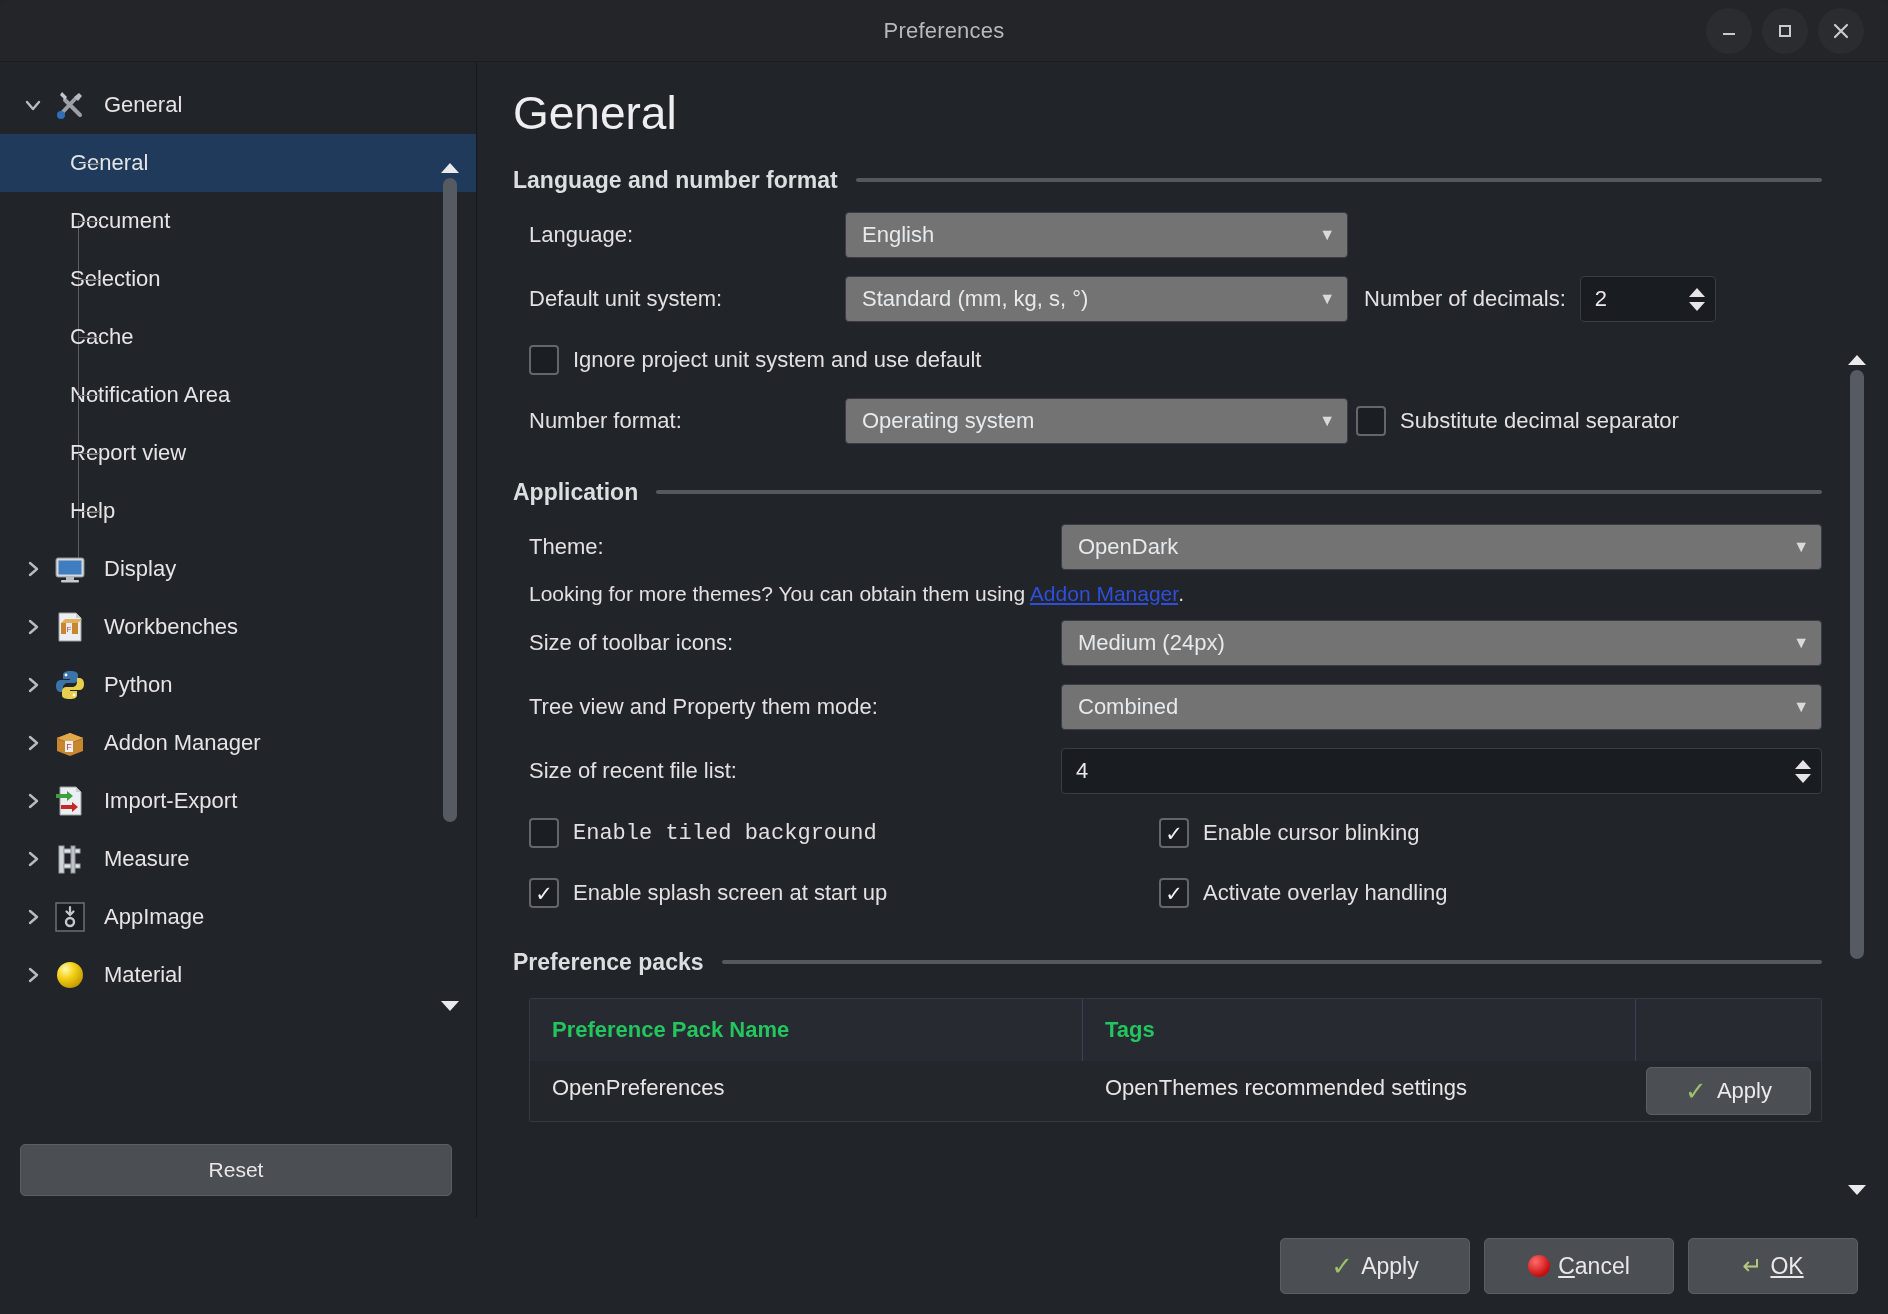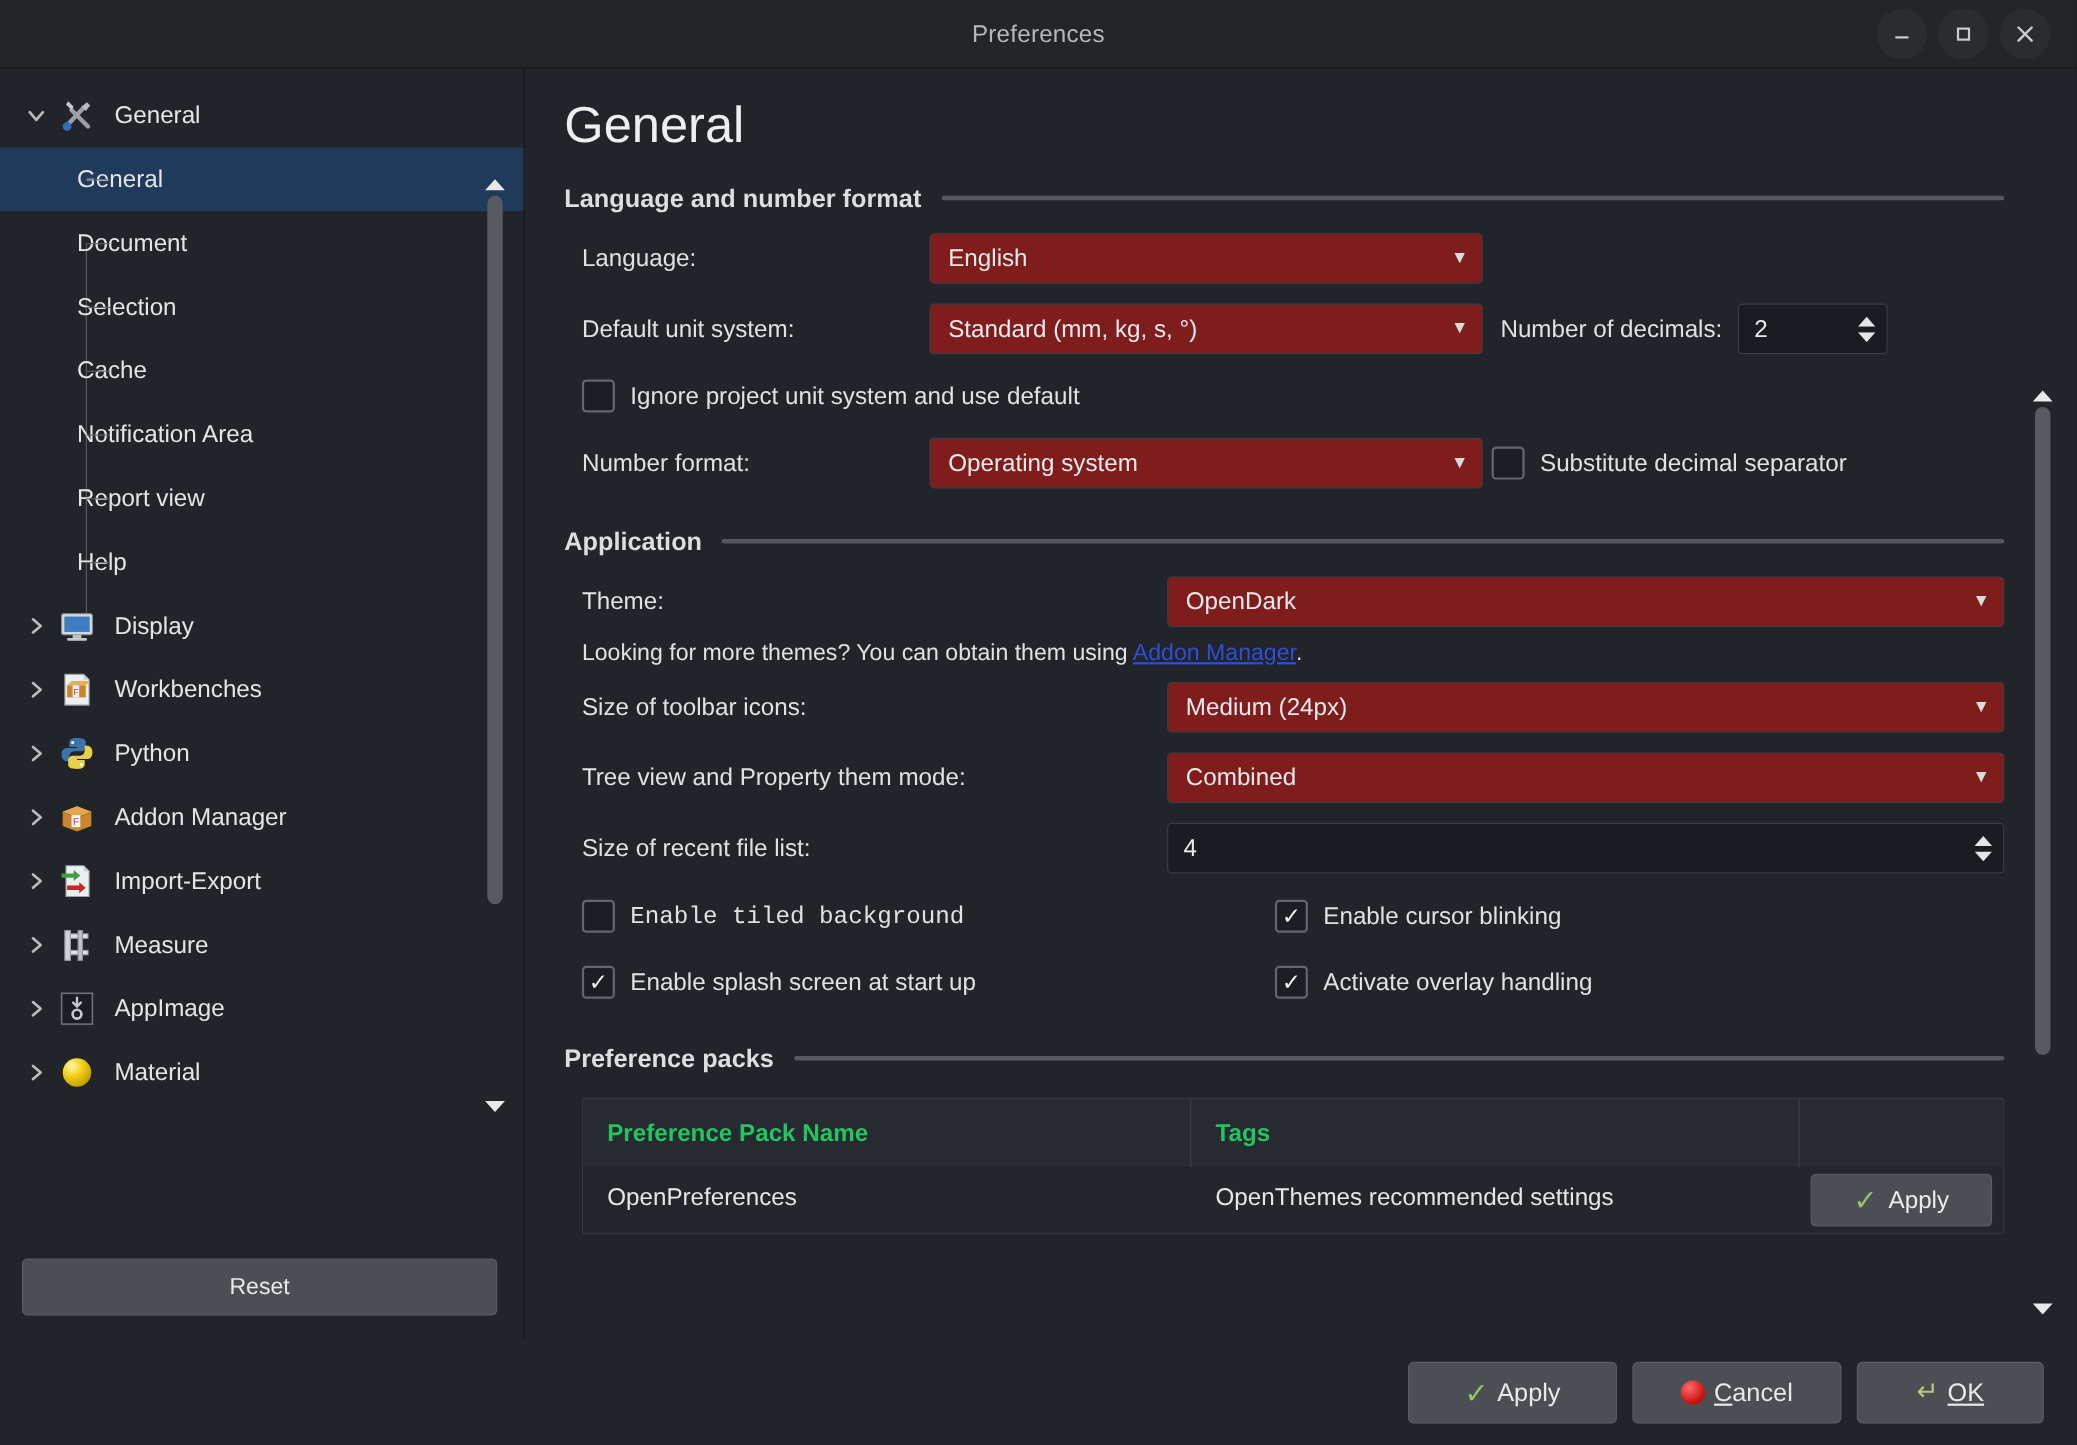--- a/index.html
+++ b/index.html
@@ -214,21 +214,21 @@
   }
   .lbl {
     font-size: 22px;
     color: #dfe1e3;
     white-space: nowrap;
   }
   .lbl-a { width: 332px; flex: 0 0 332px; padding-left: 16px; }
 
   .select {
     height: 46px;
-    background: #7f1d1d;
+    background: #737373;
     border: 1px solid #3a3e44;
     border-radius: 4px;
     display: flex;
     align-items: center;
     padding: 0 12px 0 16px;
     color: #e7e9eb;
     font-size: 22px;
     position: relative;
   }
   .select .val { flex: 1 1 auto; white-space: nowrap; overflow: hidden; }

